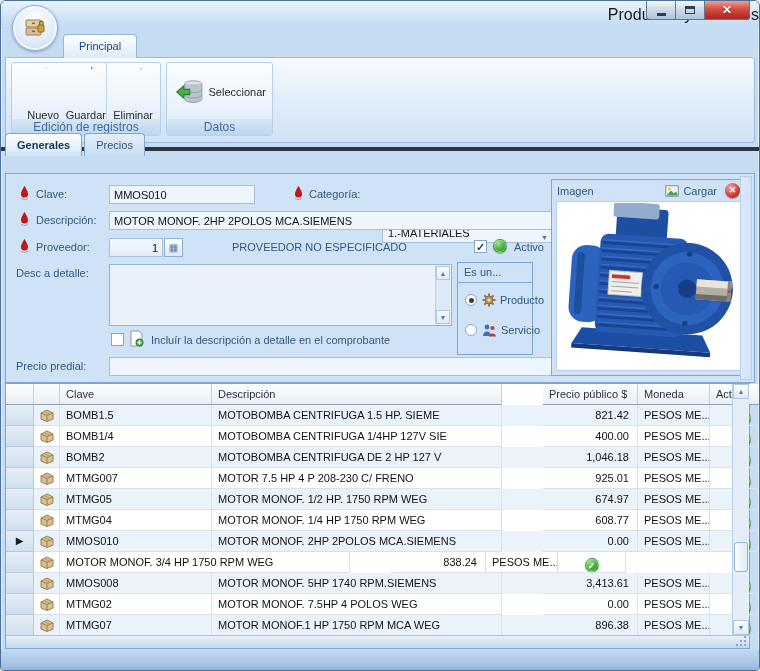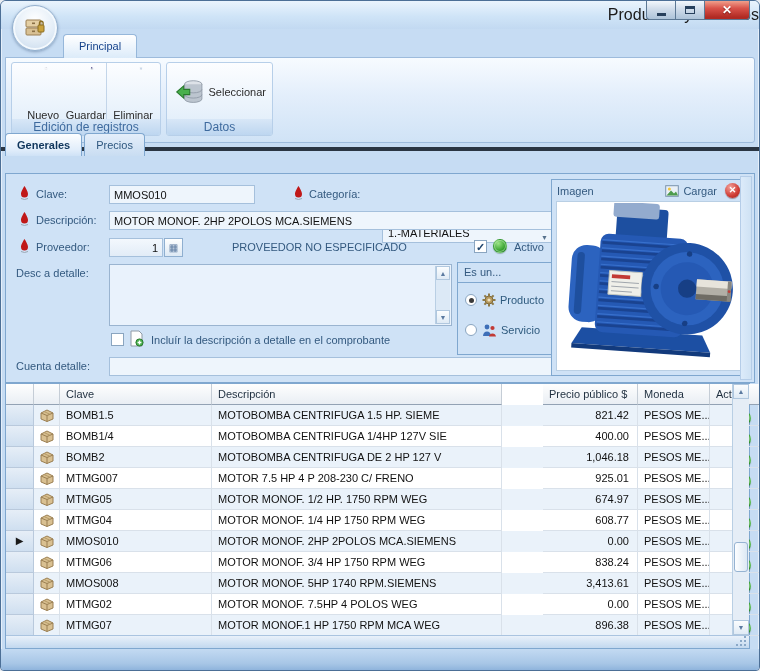--- a/index.html
+++ b/index.html
@@ -288,21 +288,21 @@
 
     <div class="flabel" style="left:10px; top:93px;">Desc a detalle:</div>
     <div class="textarea" style="left:103px; top:90px; width:343px; height:62px;">
       <span></span>
       <div class="ta-sb">
         <div class="ta-arrow up">▲</div>
         <div class="ta-arrow down">▼</div>
       </div>
     </div>
 
-    <div class="esun" style="left:451px; top:88px; width:100px; height:93px;">
+    <div class="esun" style="left:451px; top:88px; width:76px; height:93px;">
       <div class="esun-title">Es un...</div>
       <div class="radio-row" style="top:30px;">
         <span class="radio">
             <span class="dot"></span>
           </span>
         <span class="radio-icon">
           <svg width="14" height="14" viewBox="0 0 14 14">
             <circle cx="7" cy="7" r="4" fill="#b6995d" stroke="#7e6a3c"></circle>
             <g stroke="#8d7947" stroke-width="2">
                 <path d="M7 0.5 V3 M7 11 V13.5 M0.5 7 H3 M11 7 H13.5 M2.4 2.4 L4 4 M10 10 L11.6 11.6 M11.6 2.4 L10 4 M4 10 L2.4 11.6"></path>
@@ -329,21 +329,21 @@
     <div class="checkbox" style="left:105px; top:159px;"></div>
     <span style="position:absolute; left:123px; top:156px;">
       <svg width="15" height="17" viewBox="0 0 15 17">
         <path d="M2 1 h8 l3 3 v12 H2 Z" fill="#fdfdfd" stroke="#8f9aa6"></path>
         <circle cx="10.5" cy="12.5" r="3.6" fill="#49b04c" stroke="#2a7a2e"></circle>
         <path d="M8.6 12.5 h3.8 M10.5 10.6 v3.8" stroke="#fff" stroke-width="1.3"></path>
       </svg>
     </span>
     <div class="flabel" style="left:145px; top:160px;">Incluír la descripción a detalle en el comprobante</div>
 
-    <div class="flabel" style="left:10px; top:186px;">Cuenta detalle:</div>
+    <div class="flabel" style="left:10px; top:186px;">Precio predial:</div>
     <input class="tbox" style="left: 103px; top: 183px; width: 443px;" value="">
 
     <div class="imagen">
       <div class="img-head">
         <span class="img-title">Imagen</span>
         <span class="cargar">
           <svg width="14" height="12" viewBox="0 0 14 12">
             <rect x="0.7" y="0.7" width="12.6" height="10.6" fill="#e9f0f7" stroke="#7a93ad"></rect>
             <circle cx="4.4" cy="4" r="1.5" fill="#f2c63c"></circle>
             <path d="M1.5 10.5 L6 5.5 L9 8.5 L11 6.5 L13 10.5 Z" fill="#4d9b4d"></path>
@@ -524,21 +524,20 @@
           <div class="c activo"><span class="gbadge">✓</span></div>
         </div>
         <div class="grow">
           <div class="c sel"><span class="curarrow"></span></div>
           <div class="c ico"><svg width="14" height="13" viewBox="0 0 14 13">
               <path d="M1 4 L7 1 L13 4 L13 10 L7 12.5 L1 10 Z" fill="#d9c091" stroke="#9a7f52"></path>
               <path d="M1 4 L7 6.5 L13 4" fill="none" stroke="#9a7f52"></path>
               <path d="M7 6.5 V12.5" stroke="#9a7f52"></path>
               <path d="M4 2.5 L10 5.3" stroke="#b59a66"></path>
             </svg></div>
-          <div class="c clave">MTMG06</div>
           <div class="c desc">MOTOR MONOF. 3/4 HP 1750 RPM WEG</div>
           <div class="c precio">838.24</div>
           <div class="c moneda">PESOS ME...</div>
           <div class="c activo"><span class="gbadge">✓</span></div>
         </div>
         <div class="grow stripe">
           <div class="c sel"><span class="curarrow"></span></div>
           <div class="c ico"><svg width="14" height="13" viewBox="0 0 14 13">
               <path d="M1 4 L7 1 L13 4 L13 10 L7 12.5 L1 10 Z" fill="#d9c091" stroke="#9a7f52"></path>
               <path d="M1 4 L7 6.5 L13 4" fill="none" stroke="#9a7f52"></path>

